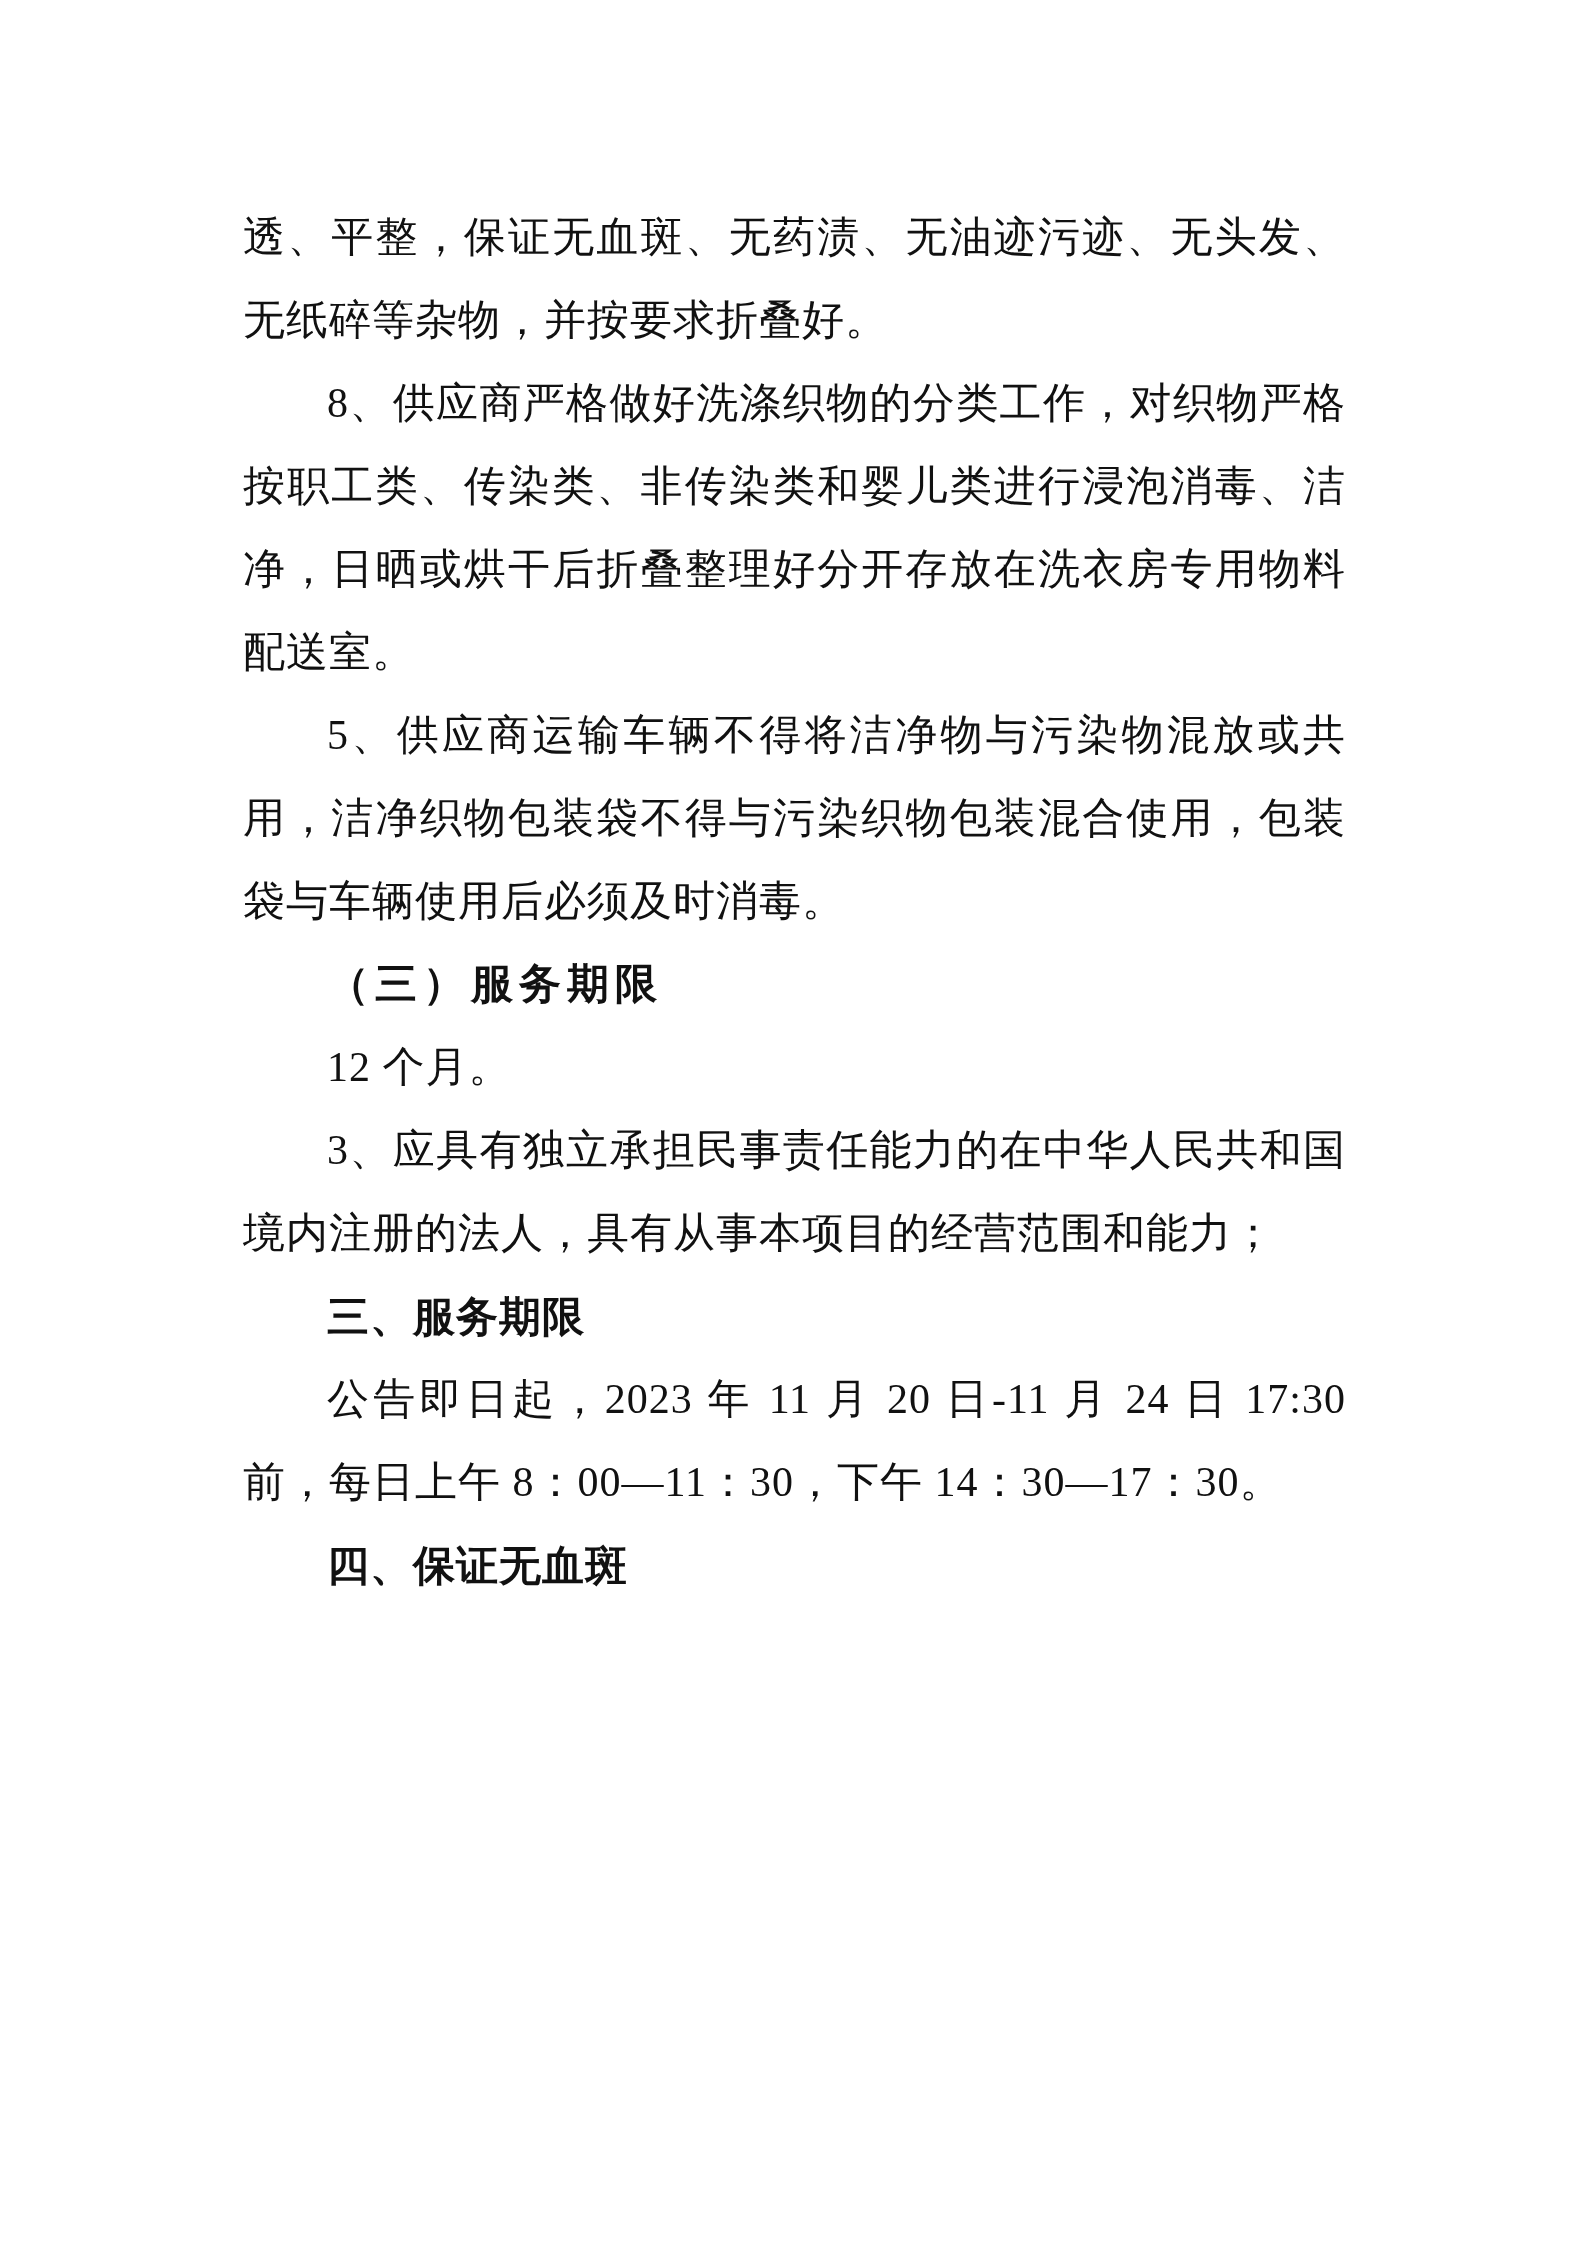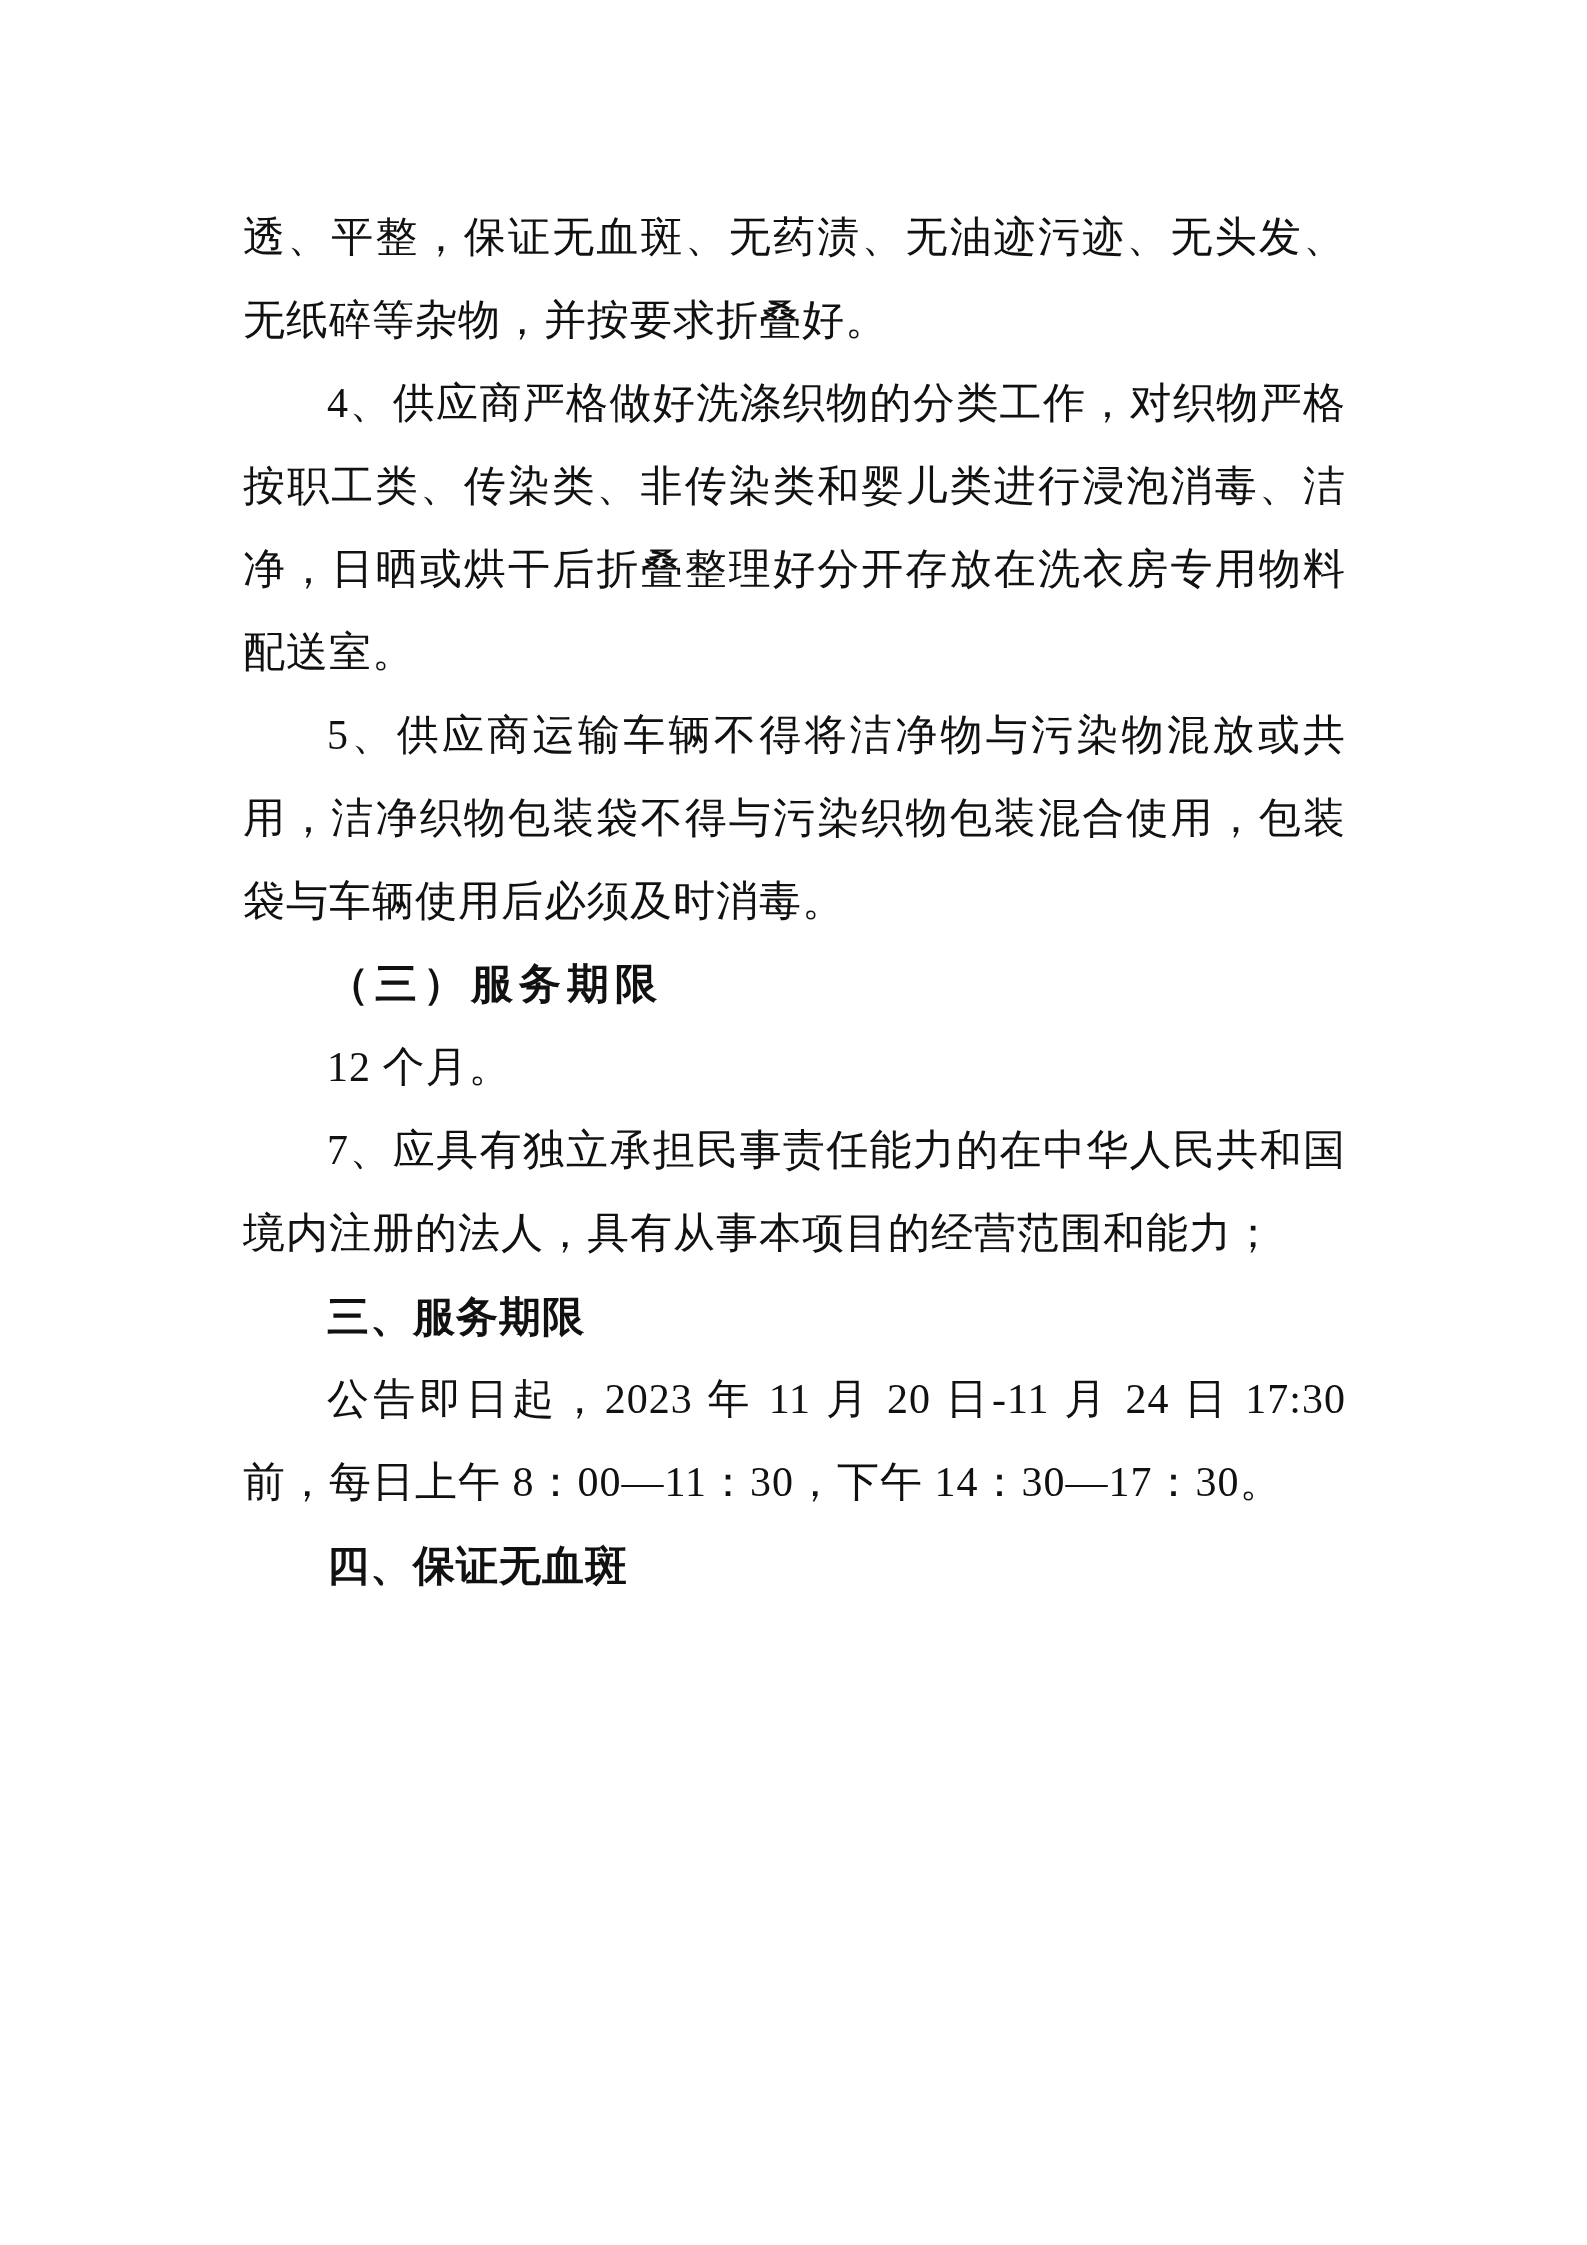--- a/index.html
+++ b/index.html
@@ -55,30 +55,30 @@
     font-family: "Liberation Serif", "DejaVu Serif", serif;
   }
 </style>
 </head>
 <body>
 
 <div class="page">
   <div class="doc-body">
     <p>透、平整，保证无血斑、无药渍、无油迹污迹、无头发、无纸碎等杂物，并按要求折叠好。</p>
 
-    <p class="indent">4、供应商严格做好洗涤织物的分类工作，对织物严格按职工类、传染类、非传染类和婴儿类进行浸泡消毒、洁净，日晒或烘干后折叠整理好分开存放在洗衣房专用物料配送室。</p>
+    <p class="indent">8、供应商严格做好洗涤织物的分类工作，对织物严格按职工类、传染类、非传染类和婴儿类进行浸泡消毒、洁净，日晒或烘干后折叠整理好分开存放在洗衣房专用物料配送室。</p>
 
     <p class="indent">5、供应商运输车辆不得将洁净物与污染物混放或共用，洁净织物包装袋不得与污染织物包装混合使用，包装袋与车辆使用后必须及时消毒。</p>
 
     <p class="indent h-serif">（三）服务期限</p>
 
     <p class="indent">12 个月。</p>
 
 
-    <p class="indent">7、应具有独立承担民事责任能力的在中华人民共和国境内注册的法人，具有从事本项目的经营范围和能力；</p>
+    <p class="indent">3、应具有独立承担民事责任能力的在中华人民共和国境内注册的法人，具有从事本项目的经营范围和能力；</p>
 
 
     <p class="indent h-sans">三、服务期限</p>
 
     <p class="indent">公告即日起，2023 年 11 月 20 日-11 月 24 日 17:30 前，每日上午 8：00—11：30，下午 14：30—17：30。</p>
 
     <p class="indent h-sans">四、保证无血斑</p>
   </div>
 
   <div class="page-footer">—2—</div>

